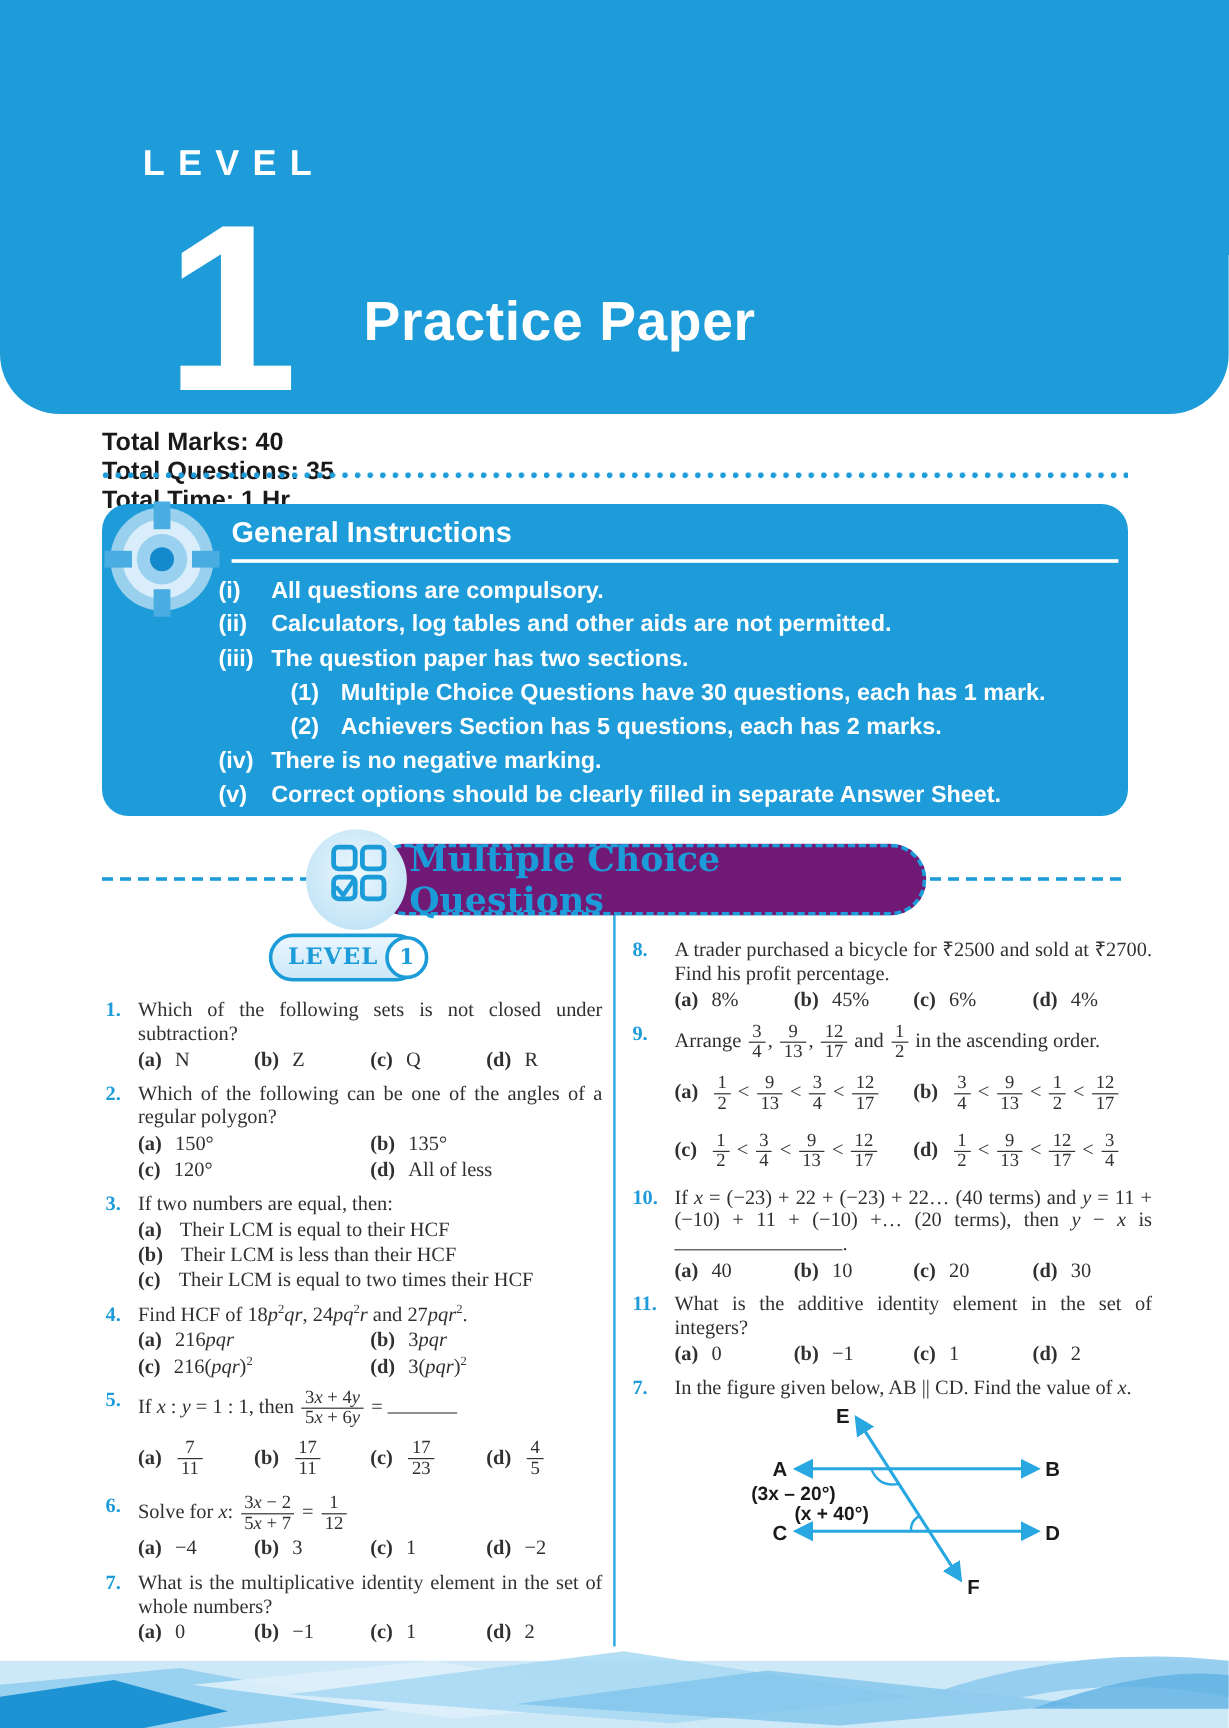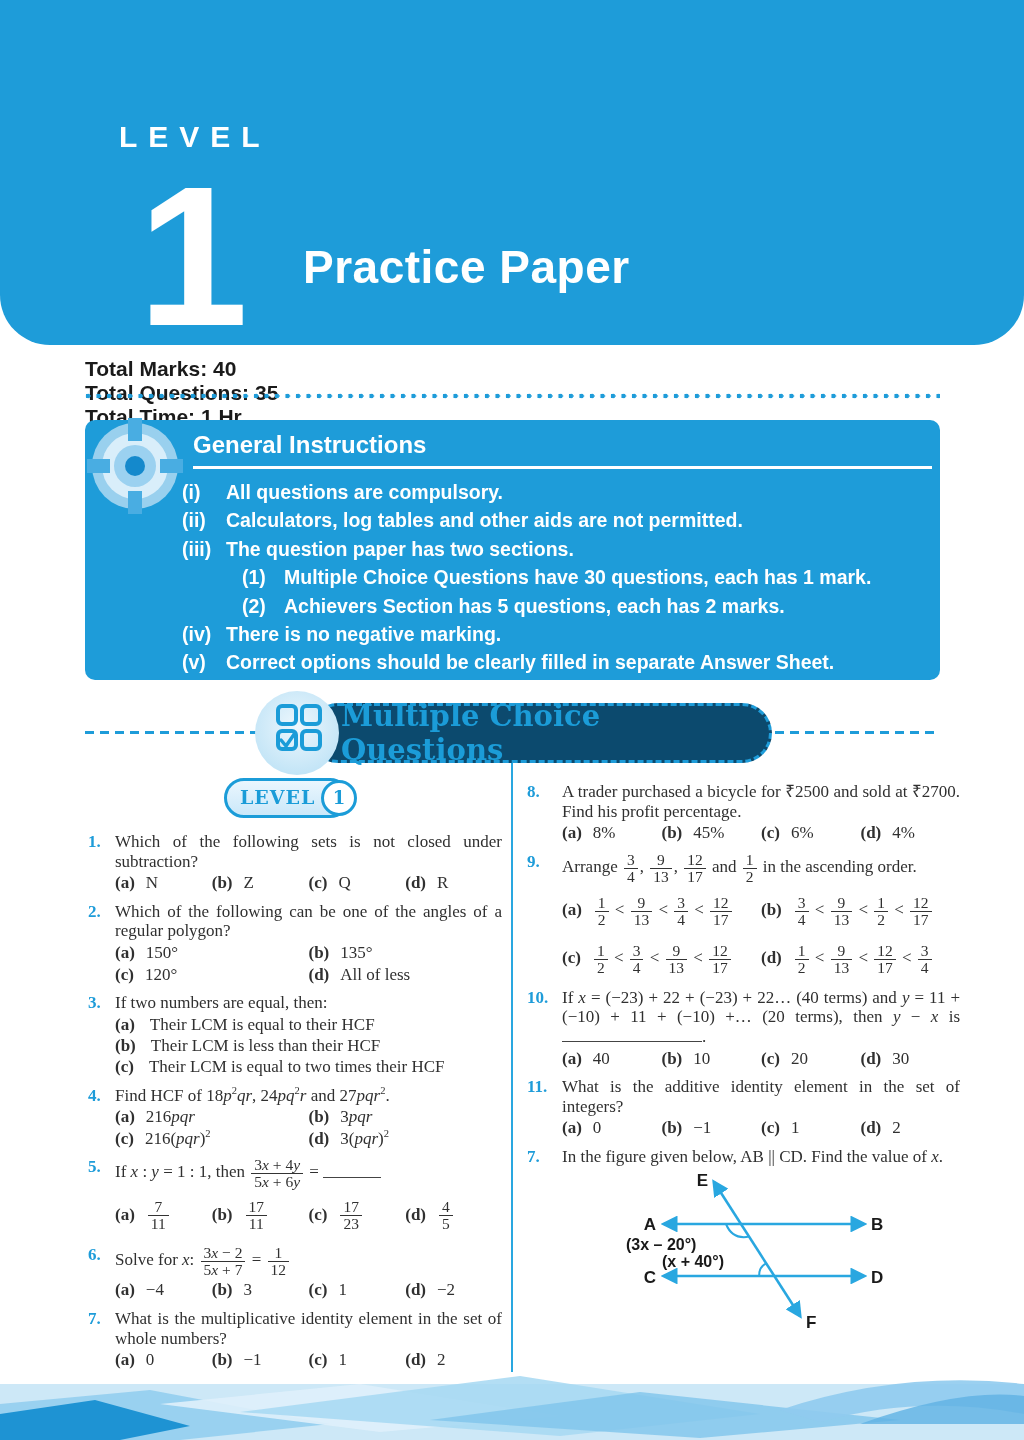--- a/index.html
+++ b/index.html
@@ -30,39 +30,39 @@
     font-family:"Liberation Sans",sans-serif;font-weight:bold;font-size:21px;color:#1a1a1a;flex-direction:column;
   }
   .dotted-rule{
     position:absolute;top:393px;left:85px;right:84px;height:7px;
     background-image:radial-gradient(circle at 3px 3px,#1E9CD9 2.2px,rgba(0,0,0,0) 2.6px);
     background-size:10.5px 7px;background-repeat:repeat-x;
   }
   
   .instr{
     position:absolute;top:420px;left:85px;width:855px;height:260px;
-    background:#1E9CD9;border-radius:10px;color:#fff;
+    background:#1E9CD9;border-radius:22px;color:#fff;
     font-family:"Liberation Sans",sans-serif;font-weight:bold;
   }
   .instr-icon{position:absolute;left:2px;top:-2px;width:96px;height:96px;}
   .instr-title{margin:11px 0 0 108px;font-size:24px;}
   .instr-rule{height:3px;background:#fff;margin:7px 8px 9px 108px;}
   .instr-list{margin-left:97px;margin-right:14px;}
   .instr-row{display:flex;line-height:28.4px;font-size:19.5px;}
   .instr-row .instr-num{flex:0 0 44px;}
   .instr-row.nested{margin-left:60px;}
   .instr-row.nested .instr-num{flex:0 0 42px;}
   
   .mcq-dash{
     position:absolute;top:731px;left:85px;right:84px;height:3px;
     background:repeating-linear-gradient(90deg,#1E9CD9 0 9px,rgba(0,0,0,0) 9px 15px);
   }
   .mcq-pill{
     position:absolute;top:703px;left:308px;width:458px;height:54px;z-index:2;
-    background:#0c4a6e;border:3px dashed #1E9CD9;border-radius:30px;
+    background:#701a75;border:3px dashed #1E9CD9;border-radius:30px;
     display:flex;align-items:center;justify-content:center;
   }
   .mcq-pill-title{
     font-family:"DejaVu Serif",serif;font-weight:bold;font-size:29px;color:#1B9CD8;
     padding-left:30px;
   }
   .mcq-icon{position:absolute;top:689px;left:253px;width:88px;height:88px;z-index:3;}
   .col-divider{position:absolute;left:511px;top:758px;width:2px;height:614px;background:#29A7E0;}
   
   .col{position:absolute;font-size:17px;line-height:19.6px;color:#303030;}

